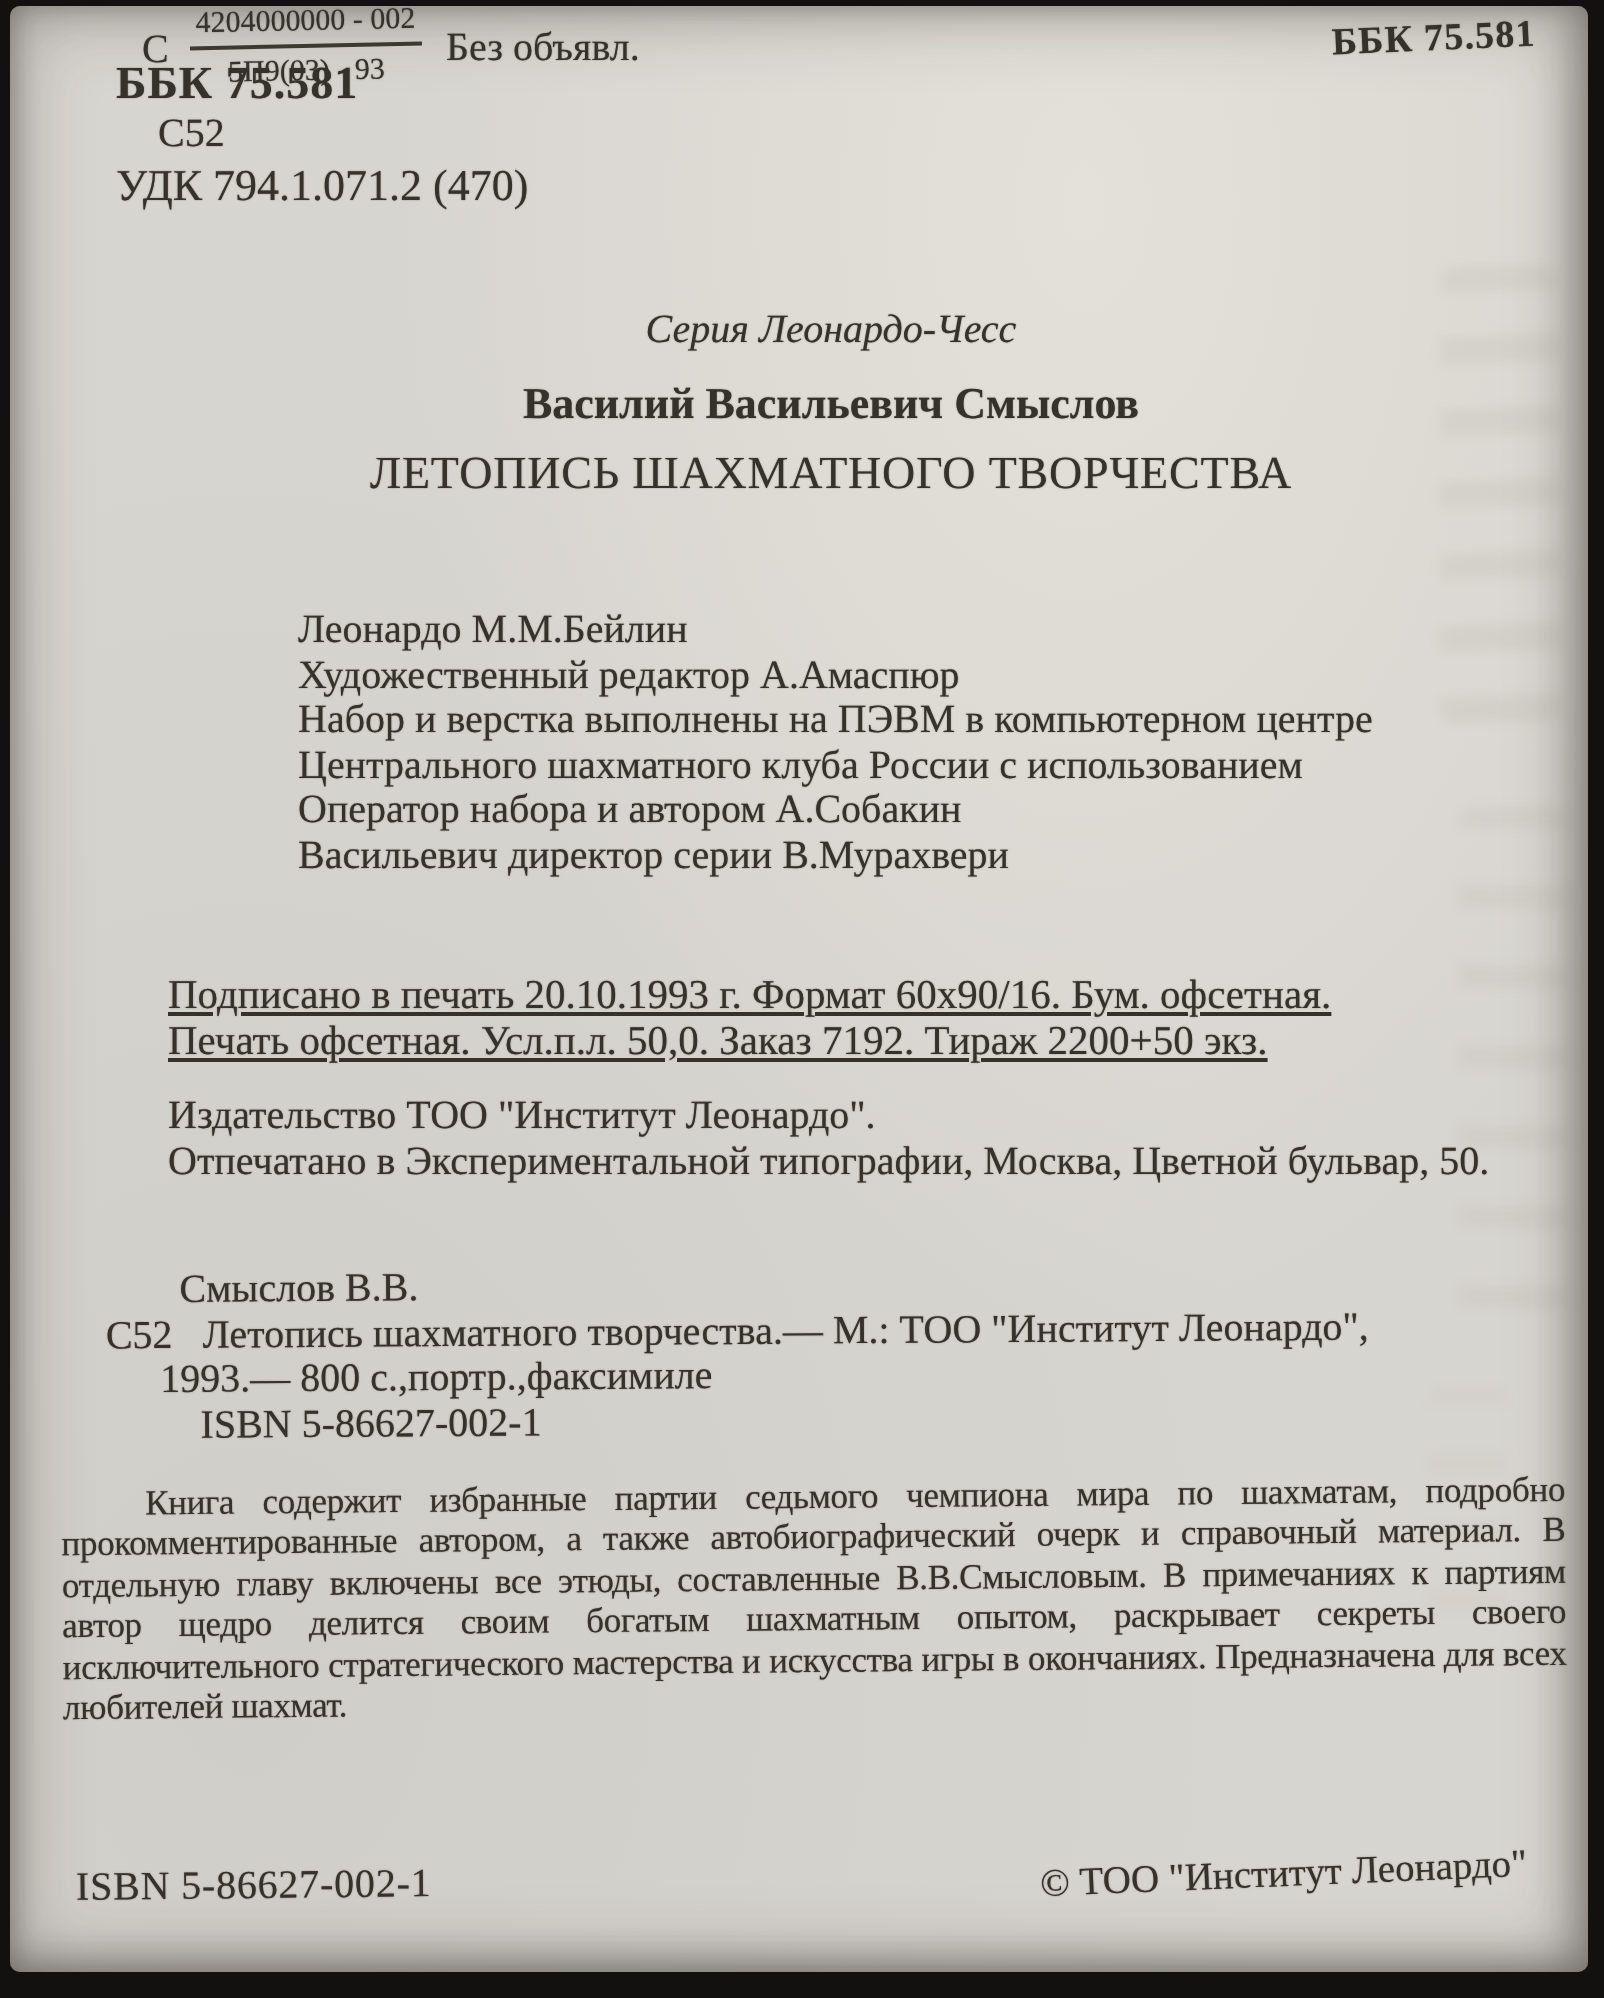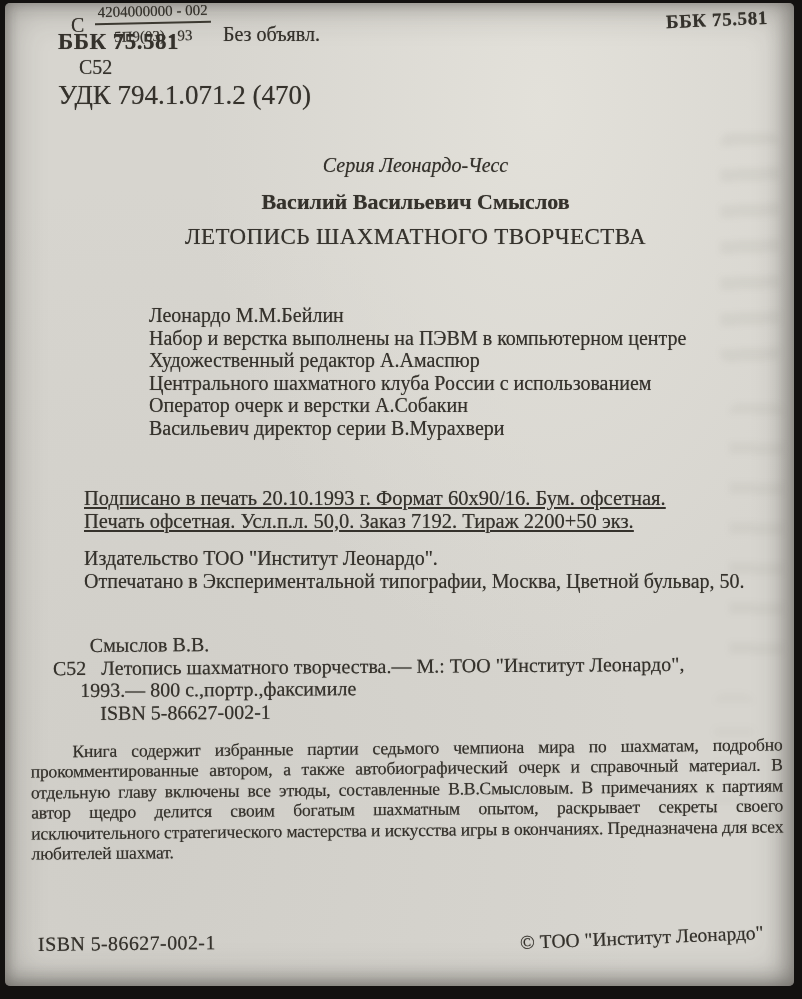--- a/index.html
+++ b/index.html
@@ -20,21 +20,21 @@
       inset -10px 0 18px rgba(45,42,38,.22),
       inset 0 -8px 16px rgba(45,42,38,.18),
       inset 4px 0 10px rgba(45,42,38,.15);
   }
   .t { position:absolute; color:#35322c; text-shadow:0 0 .7px rgba(53,50,44,.65); white-space:nowrap; }
 
   
   .codes   { left:53px; top:26px; }
   .bbk     { font-size:23px; font-weight:bold; letter-spacing:.5px; }
   .c52     { font-size:20px; margin-left:21px; margin-top:1px; }
-  .udk     { font-size:27px; margin-top:1px; }
+  .udk     { font-size:22px; margin-top:1px; }
 
   
   .cline   { left:0; right:-32px; text-align:center; }
   .series  { top:151px; font-style:italic; font-size:20px; }
   .author-name { top:186px; font-weight:bold; font-size:22px; }
   .book-title  { top:221px; font-size:23px; letter-spacing:.4px; }
 
   .credits { left:144px; top:301px; font-size:20px; line-height:22.6px; }
   .imprint { left:79px;  top:484px; font-size:20.5px; line-height:22.8px;text-decoration:underline; }
   .publisher { left:79px; top:544px; font-size:20px; line-height:22.8px; }
@@ -51,21 +51,21 @@
     text-align:justify; text-indent:42px; white-space:normal;
     transform:rotate(-.55deg);
   }
 
   
   .copy-strip { left:0; top:850px; width:100%; height:58px; }
   .c-letter   { left:66px; top:11px; font-size:20px; }
   .fraction   { left:90px; top:0; width:116px; text-align:center; font-size:15px; transform:rotate(-1.2deg); }
   .frac-top   { display:block; padding:0 3px 2px; border-bottom:2px solid #3c3931; }
   .frac-bottom{ display:block; padding-top:4px; }
-  .no-announce{ left:218px; top:20px; font-size:20px; }
+  .no-announce{ left:218px; top:10px; font-size:20px; }
   .strip-bbk  { right:26px; top:6px; font-size:19px; font-weight:bold; letter-spacing:.6px; transform:rotate(-2.5deg); }
 
   .footer-isbn { left:33px; top:929px; font-size:20px; letter-spacing:.4px; transform:rotate(-.6deg); }
   .footer-copy { right:30px; top:924px; font-size:19.5px; transform:rotate(-2.4deg); }
 
   
   .ghost { position:absolute; filter:blur(3px); opacity:.55; border-radius:10px; }
   .ghost-1 { right:14px; top:130px; width:60px; height:230px;
     background:repeating-linear-gradient(178deg, rgba(116,114,104,.14) 0 13px, rgba(0,0,0,0) 13px 36px); }
   .ghost-2 { right:10px; top:400px; width:55px; height:260px;
@@ -88,24 +88,24 @@
       <div class="c52">С52</div>
       <div class="udk">УДК 794.1.071.2 (470)</div>
     </div>
 
     <div class="t cline series">Серия Леонардо-Чесс</div>
     <div class="t cline author-name">Василий Васильевич Смыслов</div>
     <div class="t cline book-title">ЛЕТОПИСЬ ШАХМАТНОГО ТВОРЧЕСТВА</div>
 
     <div class="t credits">
       <div>Леонардо М.М.Бейлин</div>
+      <div>Художественный редактор А.Амаспюр</div>
       <div>Набор и верстка выполнены на ПЭВМ в компьютерном центре</div>
-      <div>Художественный редактор А.Амаспюр</div>
       <div>Центрального шахматного клуба России с использованием</div>
-      <div>Оператор очерк и верстки А.Собакин</div>
+      <div>Оператор набора и автором А.Собакин</div>
       <div>Васильевич директор серии В.Мурахвери</div>
     </div>
 
     <div class="t imprint">
       <div>Подписано в печать 20.10.1993 г. Формат 60x90/16. Бум. офсетная.</div>
       <div>Печать офсетная. Усл.п.л. 50,0. Заказ 7192. Тираж 2200+50 экз.</div>
     </div>
 
     <div class="t publisher">
       <div>Издательство ТОО "Институт Леонардо".</div>

